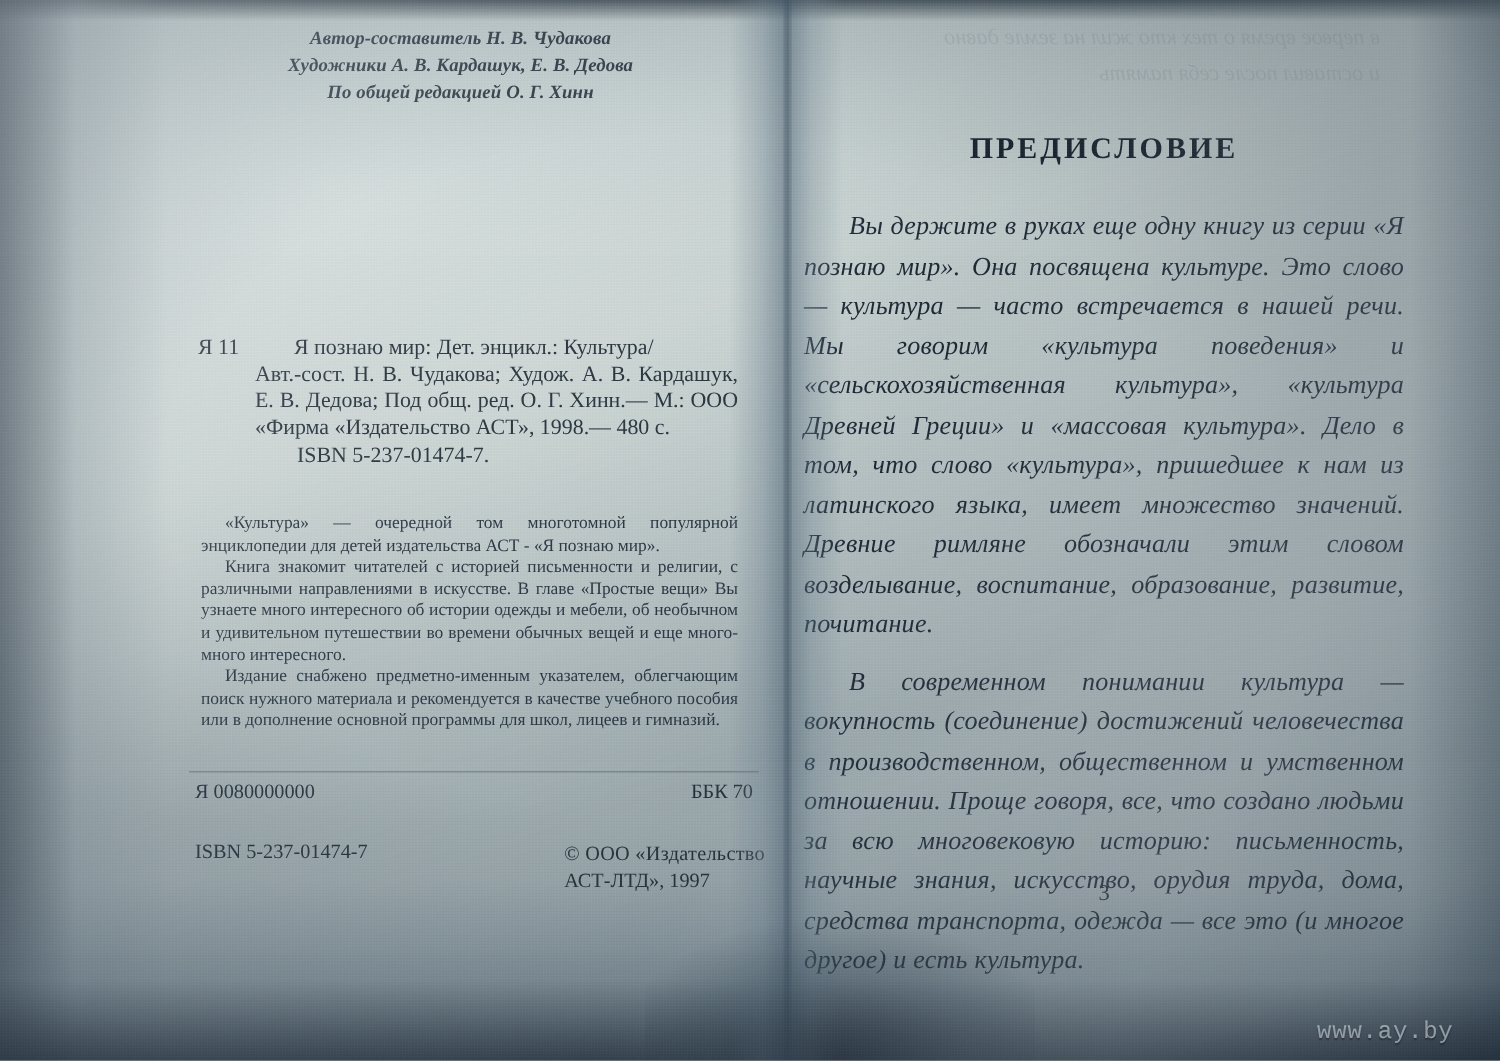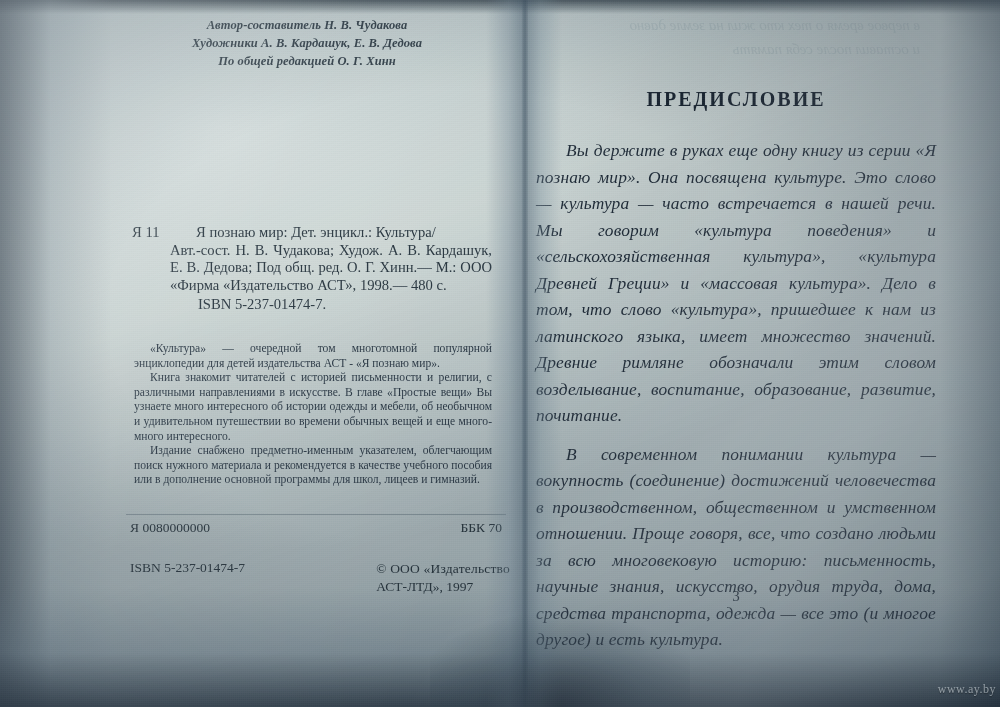--- a/index.html
+++ b/index.html
@@ -216,23 +216,23 @@
     position: absolute;
     top: 548px; left: 0; width: 400px;
     text-align: center;
     font-size: 15px;
     color: #1d2a36;
   }
 
   
   .watermark {
     position: absolute;
-    right: 4px; bottom: 10px;
-    font-family: Liberation Serif, serif;
-    font-size: 12px;
+    right: 31px; bottom: 10px;
+    font-family: Liberation Mono, monospace;
+    font-size: 16px;
     color: rgba(225,235,240,0.55);
     letter-spacing: 0.5px;
     text-shadow: 0 1px 1px rgba(0,0,0,0.35);
   }
 
   
   .grain {
     position: absolute; inset: 0;
     background-image:
       repeating-linear-gradient(0deg, rgba(255,255,255,0.035) 0px, rgba(255,255,255,0.035) 1px, rgba(0,0,0,0.02) 1px, rgba(0,0,0,0.02) 2px),

